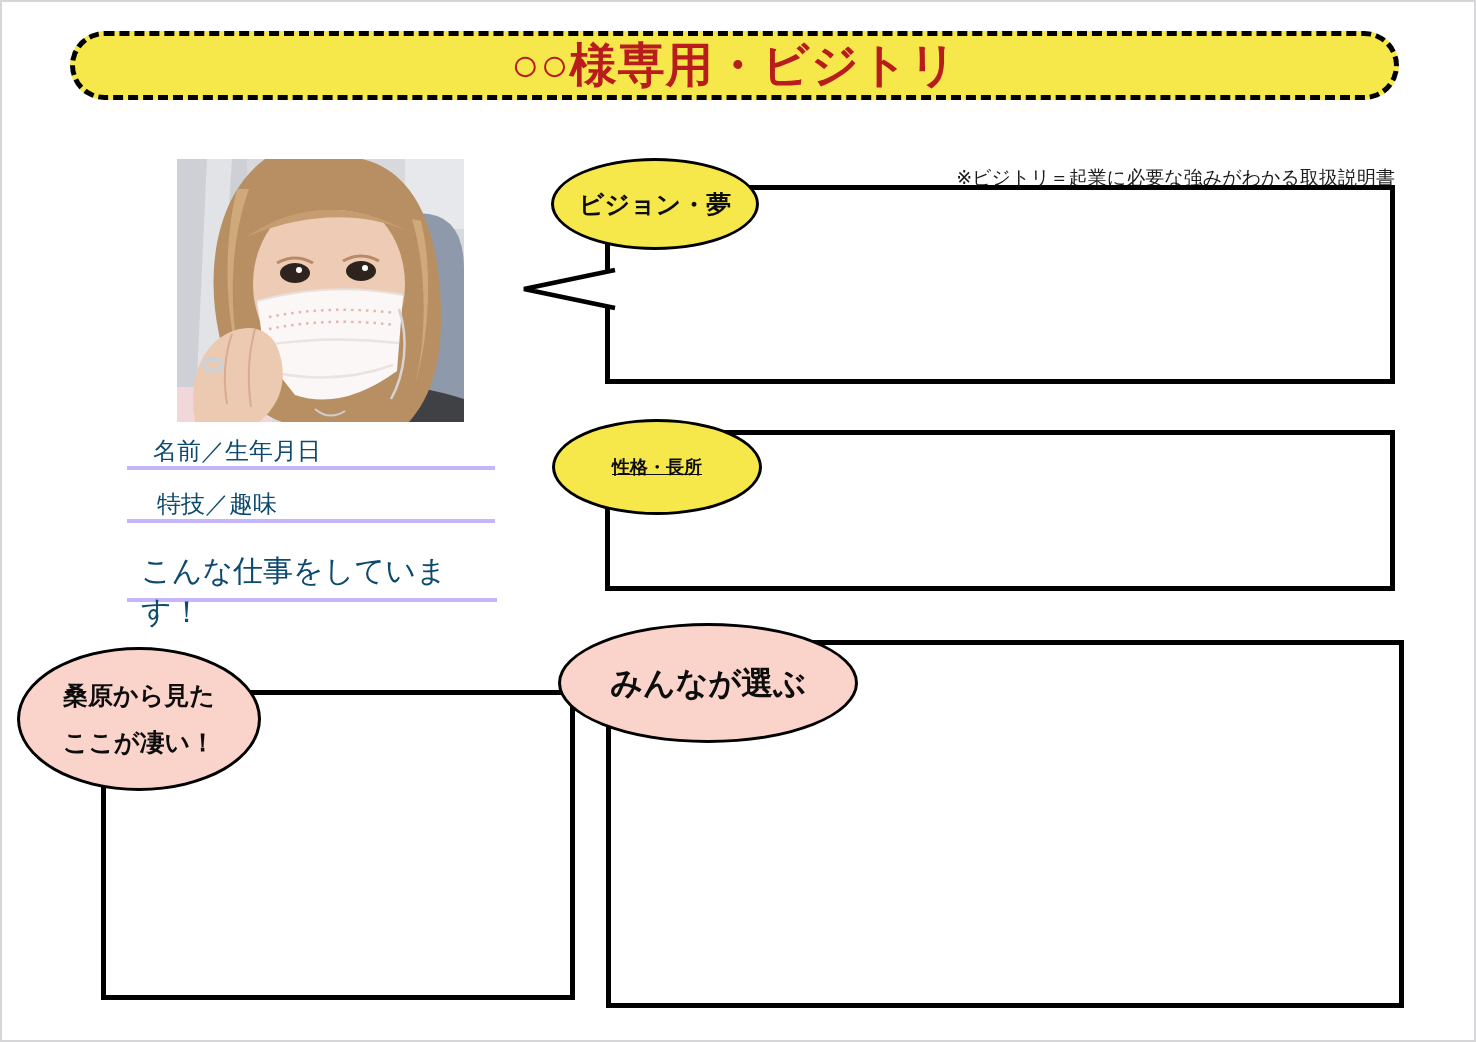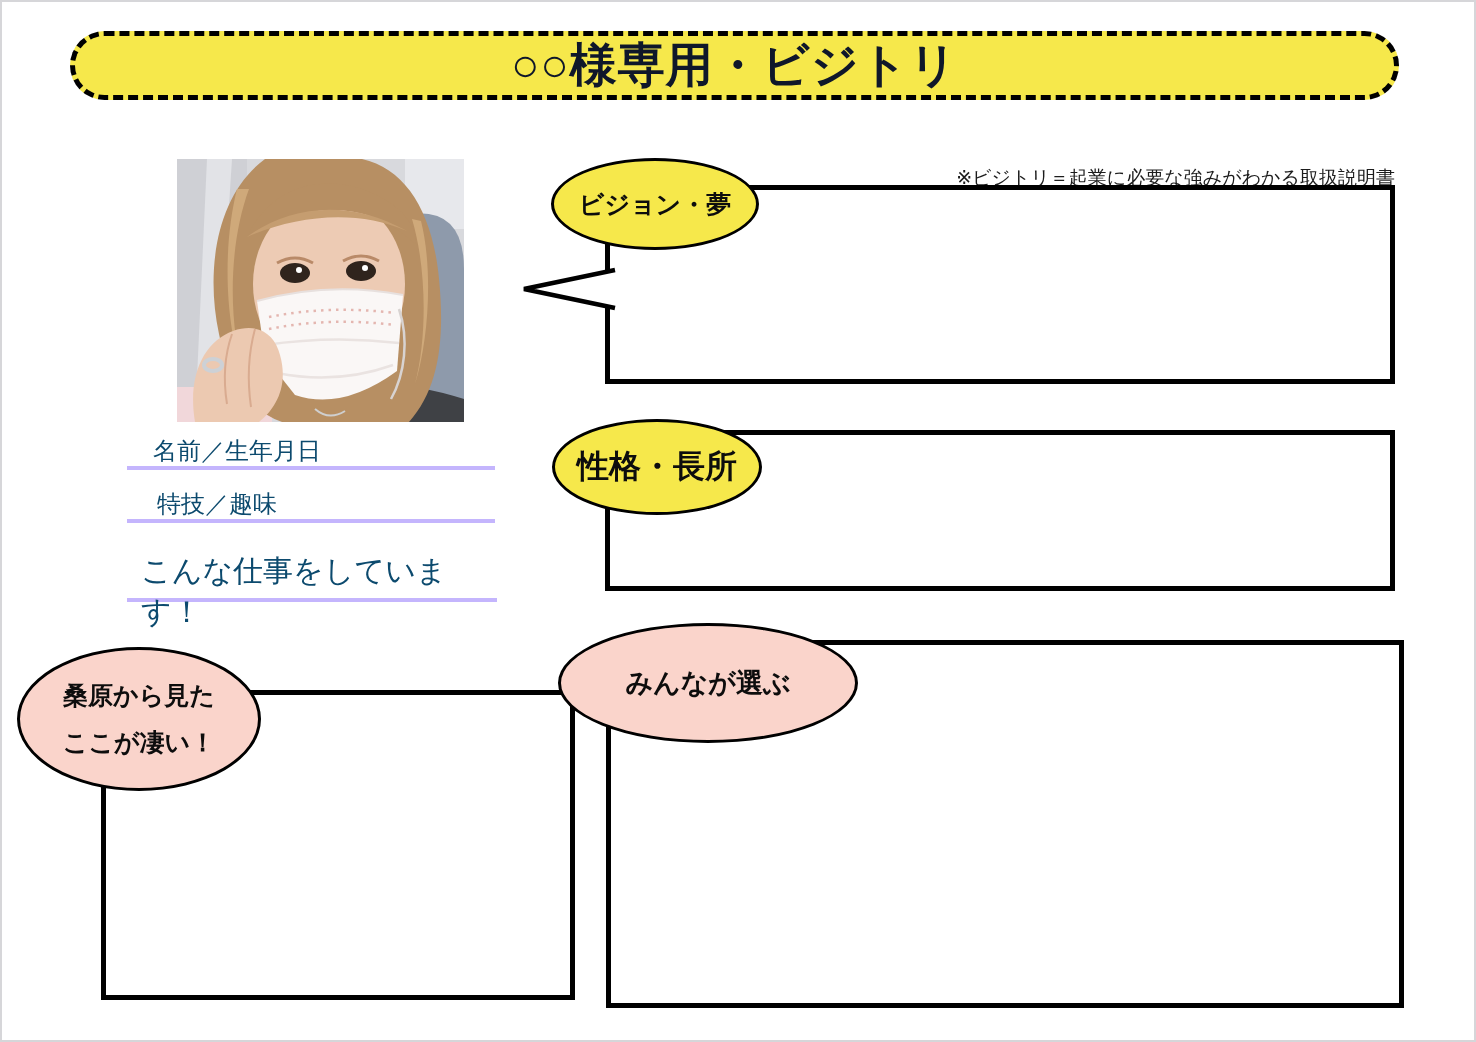--- a/index.html
+++ b/index.html
@@ -4,21 +4,21 @@
 <style>
   html,body{margin:0;padding:0;background:#fff;}
   body{font-family:"Liberation Sans","DejaVu Sans",sans-serif;}
   #page{position:relative;width:1476px;height:1042px;background:#ffffff;
         border:2px solid #d6d6d9;box-sizing:border-box;overflow:hidden;}
 
   
   .banner{position:absolute;left:68px;top:29px;width:1329px;height:69px;
           box-sizing:border-box;background:#f6e84b;border:5px dashed #000;
           border-radius:38px;display:flex;align-items:center;justify-content:center;}
-  .banner .title{font-size:47px;font-weight:700;color:#0f172a;letter-spacing:1px;white-space:nowrap;}
+  .banner .title{font-size:47px;font-weight:700;color:#b91c1c;letter-spacing:1px;white-space:nowrap;}
 
   
   .note{position:absolute;top:117px;right:79px;font-size:19px;color:#1c1c1c;white-space:nowrap;margin-top:46px;}
 
   
   .photo{position:absolute;left:175px;top:157px;width:287px;height:263px;overflow:hidden;}
 
   
   .field{position:absolute;left:125px;box-sizing:border-box;border-bottom:4px solid #c4b5fd;
          display:flex;align-items:center;color:#0c4a6e;}
@@ -36,23 +36,23 @@
 
   .tail{position:absolute;left:514px;top:258px;width:100px;height:58px;z-index:2;}
 
   
   .bubble{position:absolute;box-sizing:border-box;border:3px solid #000;border-radius:50%;
           display:flex;flex-direction:column;align-items:center;justify-content:center;
           z-index:3;font-weight:700;color:#0d0d0d;text-align:center;}
   .bubble.yellow{background:#f6e84b;}
   .bubble.pink{background:#fad4cb;}
   .bubble.vision{left:549px;top:156px;width:208px;height:92px;font-size:25px;}
-  .bubble.personality{left:550px;top:417px;width:210px;height:96px;font-size:32px;}
+  .bubble.personality{left:550px;top:417px;width:210px;height:96px;font-size:18px;text-decoration:underline;}
   .bubble.kuwabara{left:15px;top:645px;width:244px;height:144px;font-size:25px;line-height:47px;}
-  .bubble.everyone{left:556px;top:621px;width:300px;height:120px;font-size:27px;line-height:45px;}
+  .bubble.everyone{left:556px;top:621px;width:300px;height:120px;font-size:32px;line-height:45px;}
 </style>
 </head>
 <body>
 
 <div id="page">
 
   <div class="banner">
     <span class="title">○○様専用・ビジトリ</span>
   </div>
 

